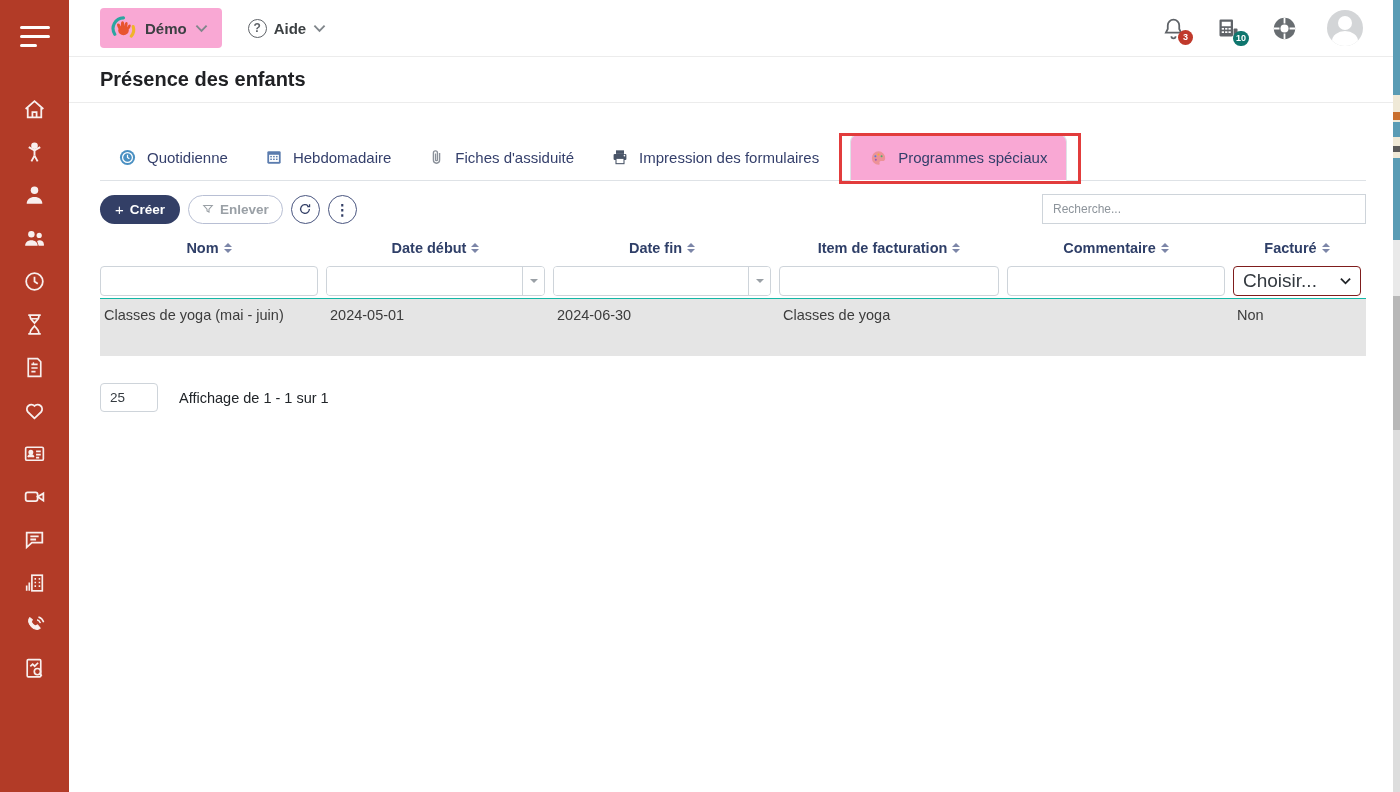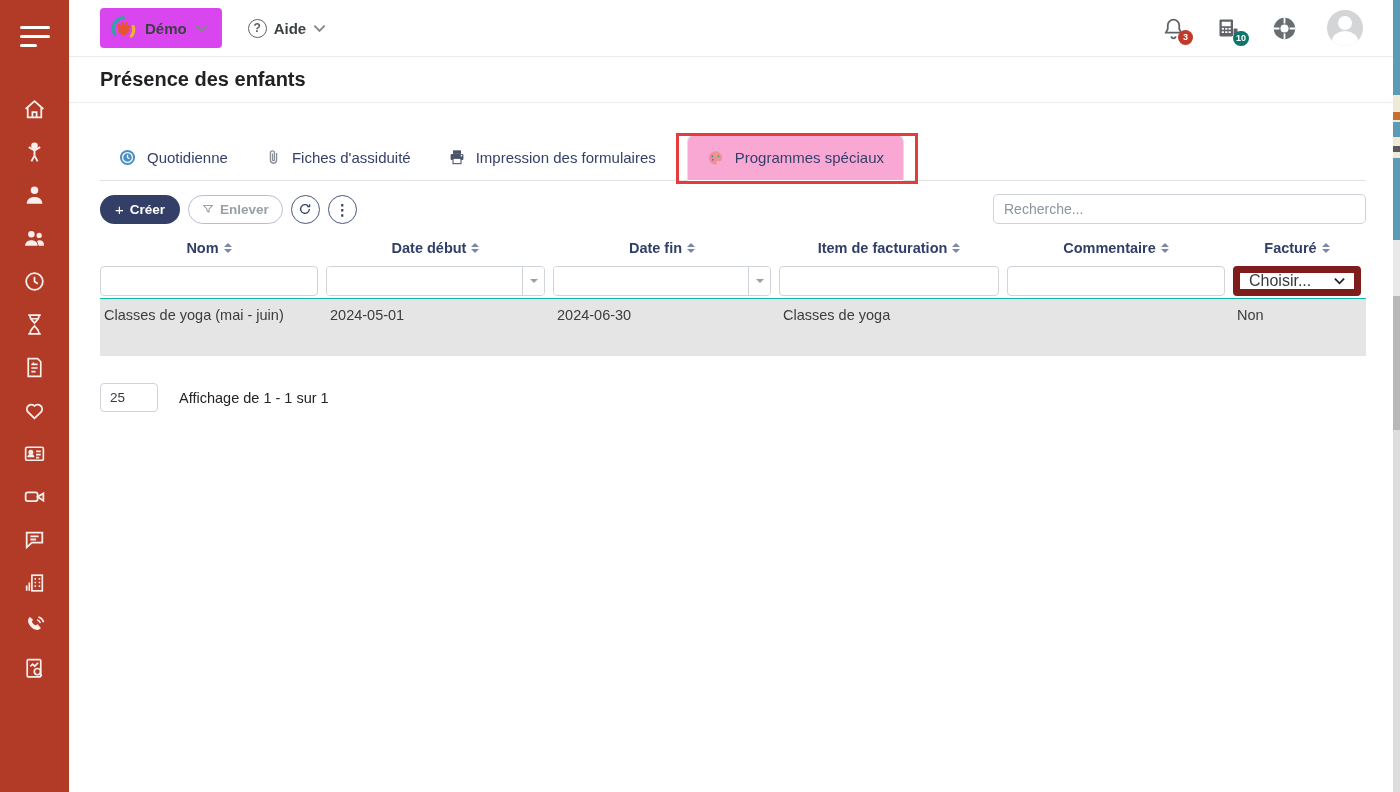--- a/index.html
+++ b/index.html
@@ -12,21 +12,21 @@
   .hamburger span { display:block; height:3px; background:#fff; border-radius:2px; margin-bottom:6px; }
   .hamburger span:nth-child(1){ width:30px; }
   .hamburger span:nth-child(2){ width:30px; }
   .hamburger span:nth-child(3){ width:17px; margin-bottom:0; }
   .nav { position:absolute; top:96px; left:0; width:69px; display:flex; flex-direction:column; gap:17px; }
   .nav-item { height:26px; display:flex; align-items:center; justify-content:center; cursor:pointer; }
   .nav-item svg { opacity:.92; }
 
   
   .topbar { position:absolute; left:69px; right:0; top:0; height:57px; background:#fff; border-bottom:1px solid #ececec; display:flex; align-items:center; }
-  .org-chip { margin-left:31px; height:40px; background:#d946ef; border-radius:4px; display:flex; align-items:center; gap:8px; padding:0 14px 0 10px; cursor:pointer; }
+  .org-chip { margin-left:31px; height:40px; background:#f9a8d4; border-radius:4px; display:flex; align-items:center; gap:8px; padding:0 14px 0 10px; cursor:pointer; }
   .org-label { font-size:15px; font-weight:700; color:#3c4043; }
   .help { margin-left:26px; display:flex; align-items:center; gap:7px; cursor:pointer; }
   .q-circle { width:19px; height:19px; border:1.6px solid #5f6368; border-radius:50%; display:flex; align-items:center; justify-content:center; font-size:12px; font-weight:700; color:#5f6368; }
   .help-label { font-size:15px; color:#3c4043; font-weight:600; }
   .top-right { margin-left:auto; display:flex; align-items:center; gap:29px; padding-right:37px; }
   .icon-wrap { position:relative; cursor:pointer; display:flex; }
   .badge { position:absolute; right:-7px; bottom:-4px; min-width:15px; height:15px; border-radius:8px; color:#fff; font-size:9px; font-weight:700; display:flex; align-items:center; justify-content:center; padding:0 3px; }
   .badge.red { background:#c0392b; }
   .badge.teal { background:#0f766e; }
   .avatar { width:36px; height:36px; border-radius:50%; background:#d3d5d7; overflow:hidden; position:relative; cursor:pointer; }
@@ -44,38 +44,38 @@
   .tab { display:flex; align-items:center; gap:11px; padding:0 19px; font-size:15px; color:#343f6b; cursor:pointer; white-space:nowrap; }
   .tab.active { position:relative; background:#f9a8d4; border:1px solid #dee2e6; border-bottom:1px solid #fff; border-radius:8px 8px 0 0; margin-bottom:-1px;margin-left:12px; }
   .annotation { position:absolute; left:-12px; right:-15px; top:-2px; bottom:-4px; border:3px solid #e23c3c; pointer-events:none; z-index:6; }
 
   .toolbar { margin-top:13px; display:flex; align-items:center; }
   .btn-create { height:29px; background:#333f66; color:#fff; border:none; border-radius:15px; padding:0 15px; font-size:13.5px; font-weight:700; display:flex; align-items:center; gap:6px; cursor:pointer; font-family:inherit; }
   .btn-create .plus { font-size:15px; font-weight:400; line-height:1; }
   .btn-remove { margin-left:8px; height:29px; background:#fff; border:1px solid #b8bfd4; border-radius:15px; padding:0 13px; font-size:13.5px; font-weight:600; color:#9aa0a6; display:flex; align-items:center; gap:6px; cursor:pointer; font-family:inherit; }
   .btn-circle { margin-left:8px; width:29px; height:29px; border-radius:50%; background:#fff; border:1px solid #4a5680; display:flex; align-items:center; justify-content:center; cursor:pointer; color:#333f66; }
   .kebab { font-size:15px; font-weight:700; color:#333f66; line-height:1; }
-  .search-input { margin-left:auto; width:373px; height:30px; border:1px solid #ced4da; border-radius:5px; padding:0 10px; font-size:14px; font-family:inherit; color:#495057; outline:none; }
+  .search-input { margin-left:auto; width:324px; height:30px; border:1px solid #ced4da; border-radius:0; padding:0 10px; font-size:12px; font-family:inherit; color:#495057; outline:none; }
   .search-input::placeholder { color:#8d949b; }
 
   .grid { display:grid; grid-template-columns:218px 219px 218px 220px 218px 128px; column-gap:8px; }
   .thead { margin-top:13px; height:22px; align-items:center; }
   .th { display:flex; align-items:center; justify-content:center; gap:5px; font-size:14.5px; font-weight:700; color:#2f3f68; cursor:pointer; }
   .sort { display:inline-flex; flex-direction:column; gap:2px; }
   .sort i { width:0; height:0; border-left:4px solid transparent; border-right:4px solid transparent; display:block; }
   .sort .up { border-bottom:4px solid #7c86a8; }
   .sort .dn { border-top:4px solid #7c86a8; }
 
   .tfilter { margin-top:7px; height:30px; }
   .f-input { width:100%; height:30px; border:1px solid #ced4da; border-radius:4px; padding:0 8px; font-size:14px; font-family:inherit; outline:none; }
   .date-combo { display:flex; height:30px; border:1px solid #ced4da; border-radius:4px; background:#fff; overflow:hidden; }
   .date-combo input { flex:1; min-width:0; border:none; outline:none; padding:0 8px; font-size:14px; font-family:inherit; }
   .combo-btn { width:22px; border:none; border-left:1px solid #ced4da; background:#fff; display:flex; align-items:center; justify-content:center; cursor:pointer; }
   .combo-btn i { width:0; height:0; border-left:4px solid transparent; border-right:4px solid transparent; border-top:4px solid #9aa0a6; display:block; }
-  .select-box { height:30px; border:7px solid #7f1d1d; border-radius:4px; background:#fff; display:flex; align-items:center; justify-content:space-between; padding:0 9px; font-size:16px; color:#343a40; cursor:pointer; }
+  .select-box { height:30px; border:1px solid #7f1d1d; border-radius:4px; background:#fff; display:flex; align-items:center; justify-content:space-between; padding:0 9px; font-size:19px; color:#343a40; cursor:pointer; }
 
   .trow { margin-top:2px; height:58px; background:#e5e5e5; border-top:1px solid #14b8a6; align-items:start; cursor:pointer; }
   .td { padding:8px 0 0 4px; font-size:14.5px; color:#3c3c3c; white-space:nowrap; overflow:hidden; }
 
   .pagination { margin-top:27px; display:flex; align-items:center; }
   .page-size { width:58px; height:29px; border:1px solid #ced4da; border-radius:4px; background:#fff; display:flex; align-items:center; justify-content:space-between; padding:0 9px; font-size:13.5px; color:#343a40; cursor:pointer;gap:44px; }
   .summary { margin-left:21px; font-size:14.5px; color:#212529; }
 
   
   .minimap { position:absolute; right:0; top:0; bottom:0; width:7px; z-index:9; background:#dddddd; }
@@ -261,20 +261,35 @@
   <div class="tabs">
     <div class="tab">
       <svg width="17" height="17" viewBox="0 0 18 18">
           <circle cx="9" cy="9" r="8" fill="#4a90c2"></circle>
           <circle cx="9" cy="9" r="5.2" fill="none" stroke="#fff" stroke-width="1.3"></circle>
           <path d="M9 6v3l2 1.4" stroke="#fff" stroke-width="1.3" fill="none"></path>
         </svg>
       <span>Quotidienne</span>
     </div>
     <div class="tab">
+      <svg width="16" height="16" viewBox="0 0 18 18">
+          <rect x="1.5" y="2.5" width="15" height="14" rx="1.5" fill="#5b7cae"></rect>
+          <rect x="3.5" y="6.5" width="11" height="8" fill="#fff"></rect>
+          <g fill="#5b7cae">
+            <rect x="4.8" y="7.8" width="1.8" height="1.6"></rect>
+            <rect x="8" y="7.8" width="1.8" height="1.6"></rect>
+            <rect x="11.2" y="7.8" width="1.8" height="1.6"></rect>
+            <rect x="4.8" y="10.8" width="1.8" height="1.6"></rect>
+            <rect x="8" y="10.8" width="1.8" height="1.6"></rect>
+            <rect x="11.2" y="10.8" width="1.8" height="1.6"></rect>
+          </g>
+        </svg>
+      <span>Hebdomadaire</span>
+    </div>
+    <div class="tab">
       <svg width="15" height="16" viewBox="0 0 16 18" fill="none" stroke="#8a9099" stroke-width="1.5">
           <path d="M11.5 4.5v8a3.5 3.5 0 0 1-7 0v-8a2.3 2.3 0 0 1 4.6 0v7.5a1.1 1.1 0 0 1-2.2 0V5"></path>
         </svg>
       <span>Fiches d'assiduité</span>
     </div>
     <div class="tab">
       <svg width="16" height="16" viewBox="0 0 18 18">
           <rect x="4.5" y="1.5" width="9" height="4" fill="#4a5568"></rect>
           <rect x="1.8" y="5.5" width="14.4" height="7" rx="1.2" fill="#4a5568"></rect>
           <rect x="4.5" y="10.5" width="9" height="6" fill="#fff" stroke="#4a5568" stroke-width="1.2"></rect>

